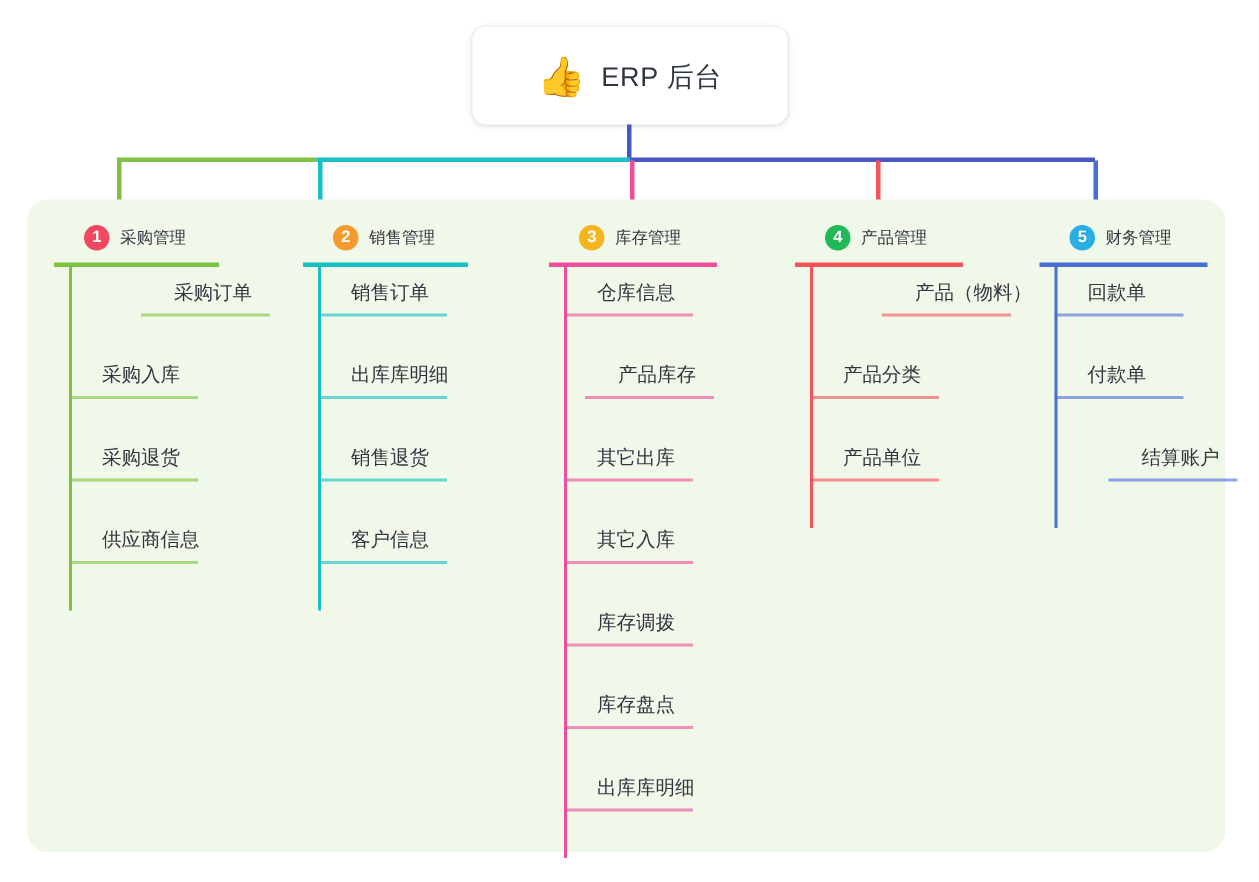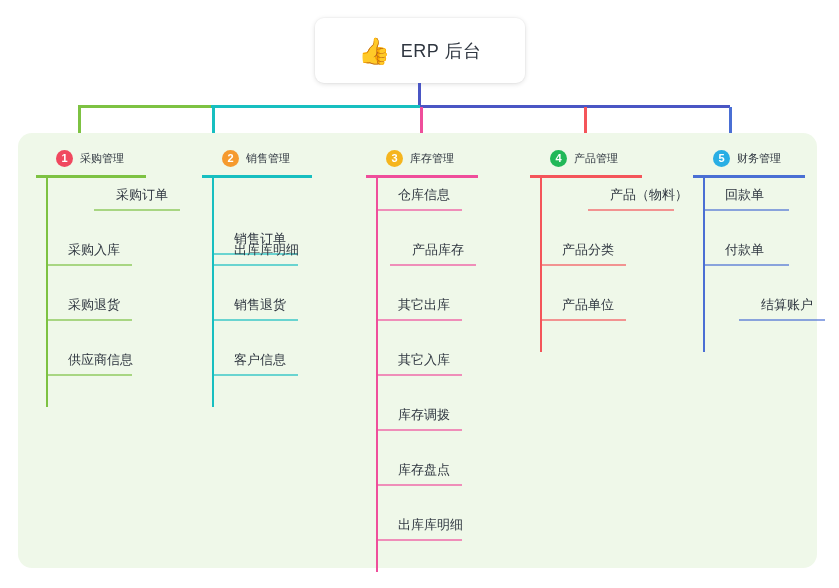--- a/index.html
+++ b/index.html
@@ -113,21 +113,21 @@
           <div class="leaf-rule" style="width: 86px; background: rgb(125, 194, 66); opacity: 0.62;"></div>
         </div>
       </div>
       <div class="col" style="left: 202px;">
         <div class="col-head">
           <span class="badge" style="background: rgb(245, 154, 46);">2</span>
           <span class="col-title">销售管理</span>
         </div>
         <div class="head-rule" style="width: 110px; background: rgb(23, 191, 192);"></div>
         <div class="trunk" style="left: 10px; top: 32px; height: 229px; background: rgb(23, 191, 192);"></div>
-        <div class="leaf" style="left: 10px; top: 40px; margin-top: 44px;">
+        <div class="leaf" style="left: 10px; top: 40px;">
           <div class="leaf-label">销售订单</div>
           <div class="leaf-rule" style="width: 86px; background: rgb(23, 191, 192); opacity: 0.62;"></div>
         </div>
         <div class="leaf" style="left: 10px; top: 95px;">
           <div class="leaf-label">出库库明细</div>
           <div class="leaf-rule" style="width: 86px; background: rgb(23, 191, 192); opacity: 0.62;"></div>
         </div>
         <div class="leaf" style="left: 10px; top: 150px;">
           <div class="leaf-label">销售退货</div>
           <div class="leaf-rule" style="width: 86px; background: rgb(23, 191, 192); opacity: 0.62;"></div>

